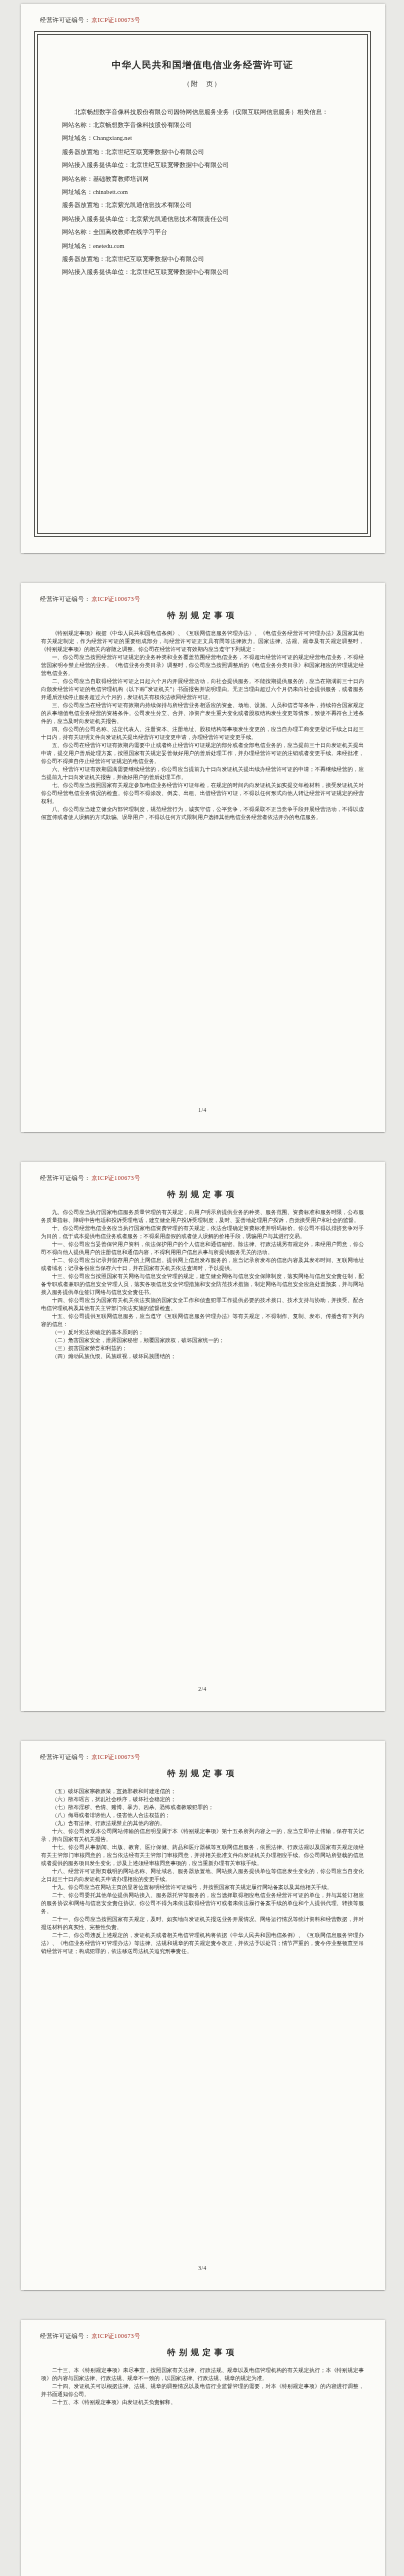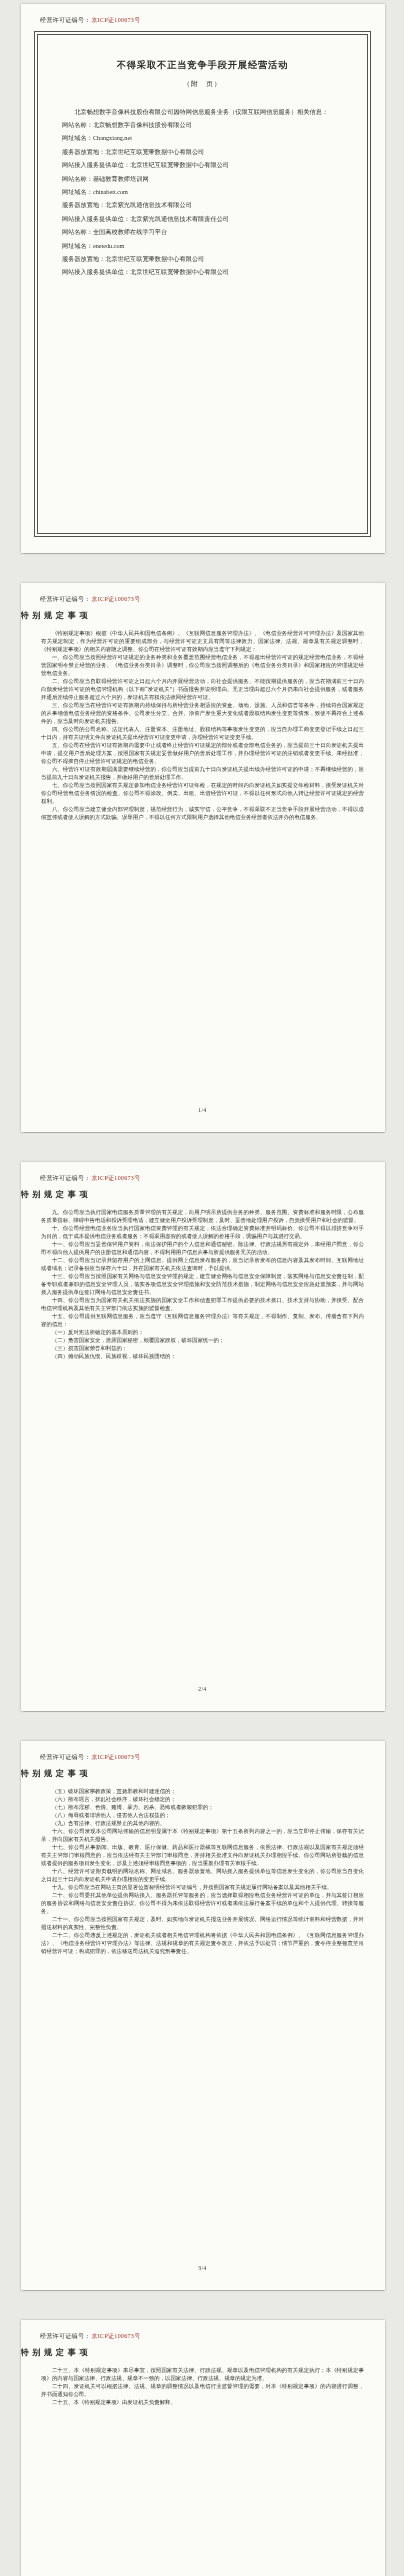--- a/index.html
+++ b/index.html
@@ -64,21 +64,21 @@
     text-align: justify;
   }
   .cert-fields p {
     font-size: 6.2px;
     line-height: 13.4px;
     text-align: left;
   }
 
   
   .prov-title {
-    text-align: left;
+    text-align: center;
     font-size: 8.2px;
     font-weight: bold;
     letter-spacing: 3.6px;
     padding-top: 27px;
   }
   .prov-body {
     margin: 8.2px 20.6px 0 20.6px;
     font-size: 5.4px;
     line-height: 8px;
     text-align: justify;
@@ -97,21 +97,21 @@
 <body>
 
 <div class="doc-stack">
 
   <section class="page">
     <div class="page-head">
       <span>经营许可证编号：</span><span class="lic-no">京ICP证100673号</span>
     </div>
     <div class="cert-frame">
       <div class="cert-frame-inner">
-        <h1 class="cert-title">不得采取不正当竞争手段开展经营活动</h1>
+        <h1 class="cert-title">中华人民共和国增值电信业务经营许可证</h1>
         <div class="cert-subtitle">（附　页）</div>
         <p class="cert-intro">北京畅想数字音像科技股份有限公司因特网信息服务业务（仅限互联网信息服务）相关信息：</p>
         <div class="cert-fields">
             <p>网站名称：北京畅想数字音像科技股份有限公司</p>
             <p>网址域名：Changxiang.net</p>
             <p>服务器放置地：北京世纪互联宽带数据中心有限公司</p>
             <p>网站接入服务提供单位：北京世纪互联宽带数据中心有限公司</p>
             <p>网站名称：基础教育教师培训网</p>
             <p>网址域名：chinabett.com</p>
             <p>服务器放置地：北京紫光凯通信息技术有限公司</p>

